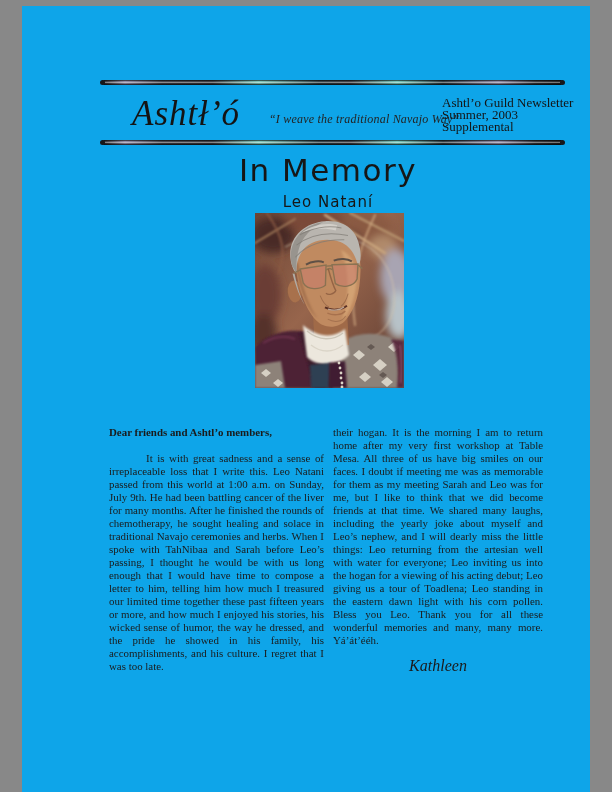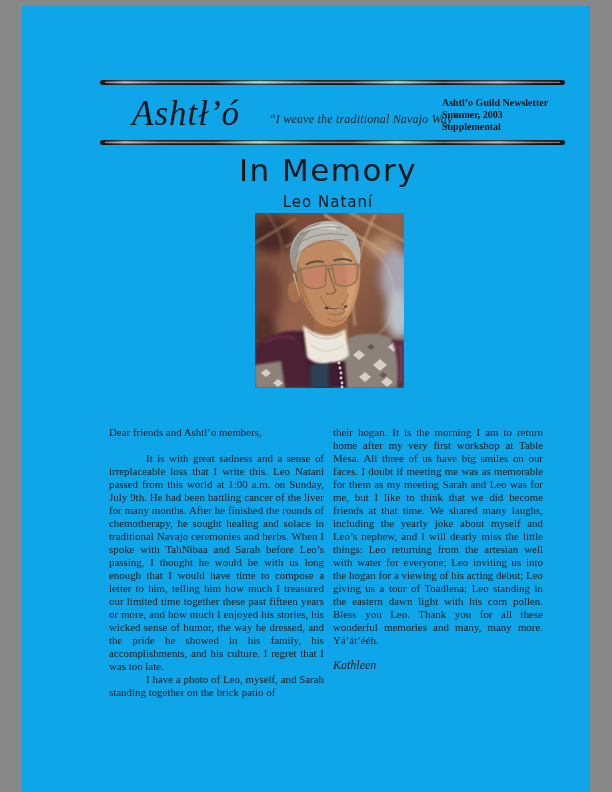--- a/index.html
+++ b/index.html
@@ -28,43 +28,43 @@
     position:absolute; left:110px; top:90px;
     font-family:"Liberation Serif", serif; font-style:italic;
     font-size:35px; line-height:35px; letter-spacing:1px; color:#141414;
   }
   .tagline {
     position:absolute; left:247px; top:106px;
     font-style:italic; font-size:12px; color:#232323; letter-spacing:0.2px;
   }
   .issue-info {
     position:absolute; left:420px; top:91px;
-    font-weight:bold; font-size:10px; line-height:11.8px; color:#141414;
+    font-weight:normal; font-size:13px; line-height:11.8px; color:#141414;
   }
 
   .title {
     position:absolute; left:0; top:146px; width:612px; text-align:center;
     font-family:"DejaVu Sans", sans-serif; font-size:31px; letter-spacing:1.5px; color:#161616;
   }
   .subtitle {
     position:absolute; left:0; top:187px; width:612px; text-align:center;
     font-family:"DejaVu Sans", sans-serif; font-size:15px; letter-spacing:1px; color:#161616;
   }
 
   .photo { position:absolute; left:233px; top:207px; width:149px; height:175px; overflow:hidden; }
   .photo svg { display:block; }
 
   .col { position:absolute; top:420px; font-size:10.9px; line-height:13px; text-align:justify; }
   .col-left  { left:87px;  width:215px; }
   .col-right { left:311px; width:210px; }
   .col p { margin:0; }
-  .greeting { font-weight:normal; margin:0 0 13px 0 !important; }
+  .greeting { font-weight:bold; margin:0 0 13px 0 !important; }
   .indent { text-indent:37px; }
   .signature {
-    font-style:italic; text-align:left; font-size:12px;
+    font-style:italic; text-align:center; font-size:16px;
     margin:12px 0 0 0 !important;
   }
 </style>
 </head>
 <body>
 
 <div class="page">
 
   <div class="rule rule-top"></div>
 
@@ -199,21 +199,20 @@
         <path d="M71,96 C76,98 83,98 87,95" stroke="#e8d8c8" stroke-width="1.2" fill="none" opacity="0.7"></path>
         <path d="M70,100 C76,103 84,103 88,99" stroke="#a06a48" stroke-width="1.4" fill="none" opacity="0.8"></path>
         <path d="M70,106 C76,110 84,110 88,104" stroke="#8a5a3e" stroke-width="1" fill="none" opacity="0.5"></path>
       </g>
     </svg>
   </div>
 
   <div class="col col-left">
     <p class="greeting">Dear friends and Ashtl’o members,</p>
     <p class="para indent">It is with great sadness and a sense of irreplaceable loss that I write this.  Leo Natani passed from this world at 1:00 a.m. on Sunday, July 9th. He had been battling cancer of the liver for many months. After he finished the rounds of chemotherapy, he sought healing and solace in traditional Navajo ceremonies and herbs.  When I spoke with TahNibaa and Sarah before Leo’s passing, I thought he would be with us long enough that I would have time to compose a letter to him, telling him how much I treasured our limited time together these past fifteen years or more, and how much I enjoyed his stories, his wicked sense of humor, the way he dressed, and the pride he showed in his family, his accomplishments, and his culture.  I regret that I was too late.</p>
-    <p class="para indent">I have a photo of Leo, myself, and Sarah standing together on the brick patio of</p>
   </div>
 
   <div class="col col-right">
     <p class="para">their hogan.  It is the morning I am to return home after my very first workshop at Table Mesa.  All three of us have big smiles on our faces.  I doubt if meeting me was as memorable for them as my meeting Sarah and Leo was for me, but I like to think that we did become friends at that time.  We shared many laughs, including the yearly joke about myself and Leo’s nephew, and I will dearly miss the little things:  Leo returning from the artesian well with water for everyone; Leo inviting us into the hogan for a viewing of his acting debut; Leo giving us a tour of Toadlena; Leo standing in the eastern dawn light with his corn pollen.  Bless you Leo.  Thank you for all these wonderful memories and many, many more.  Yá’át’ééh.</p>
     <p class="signature">Kathleen</p>
   </div>
 
 </div>
 
 </body></html>

